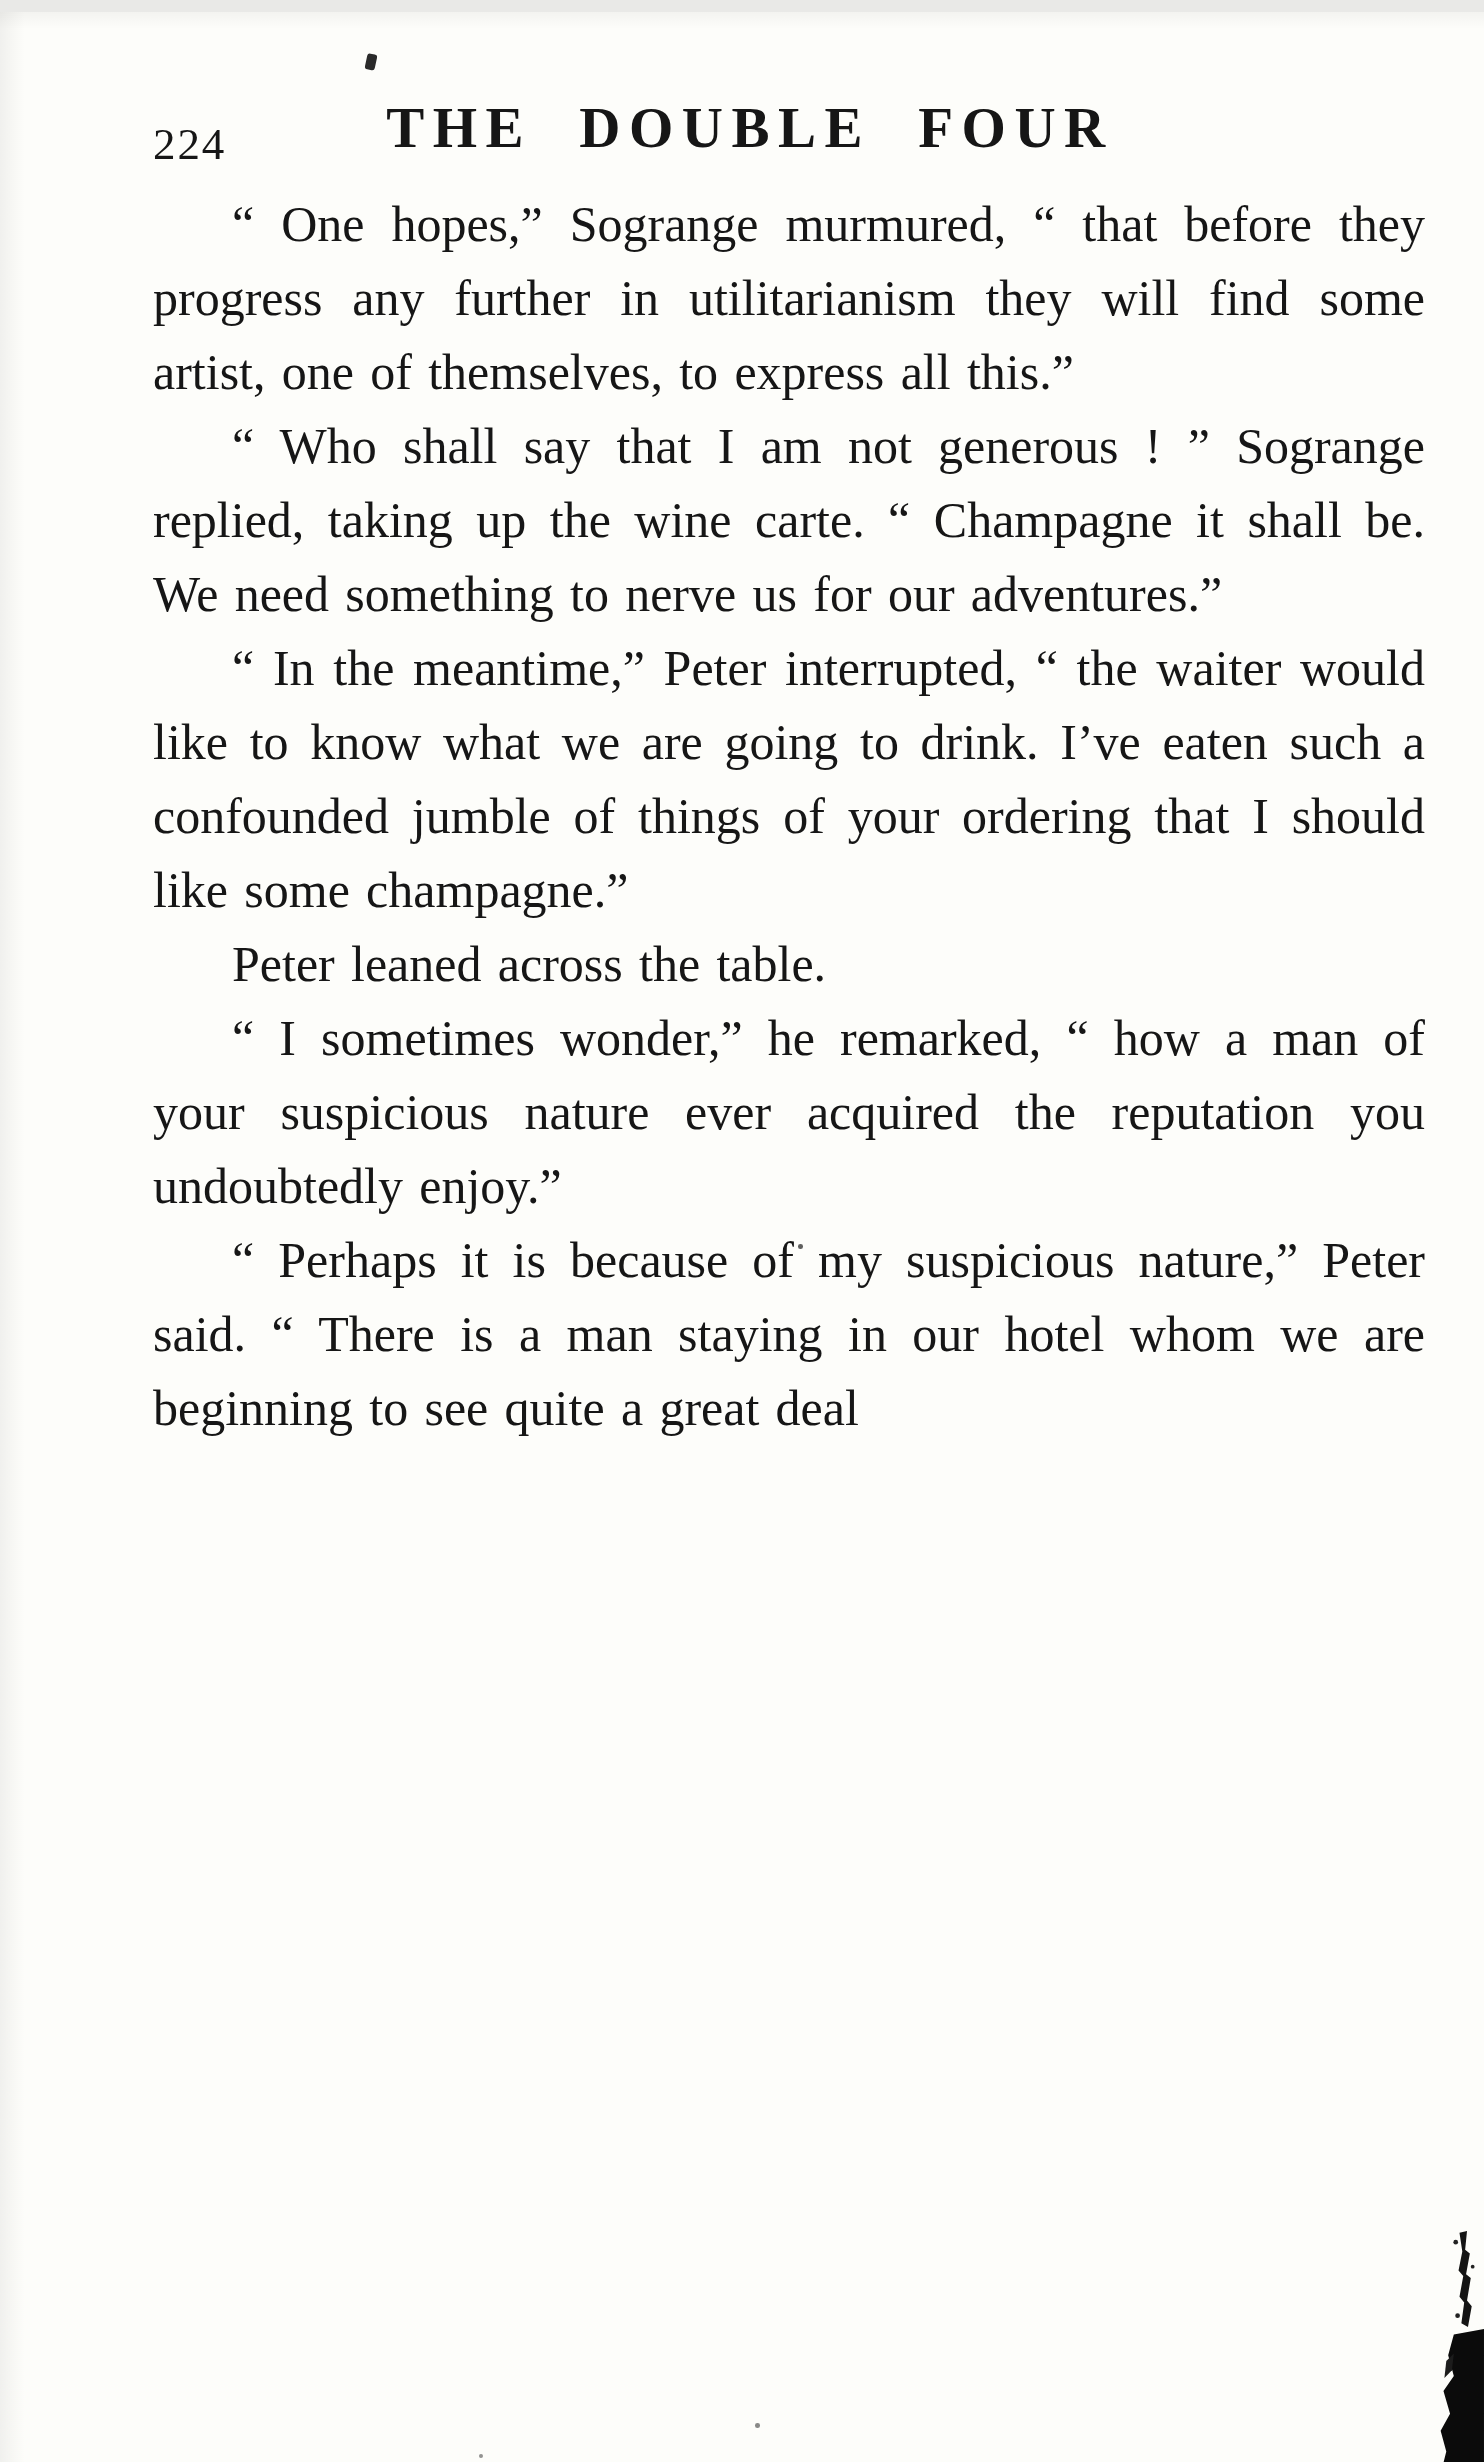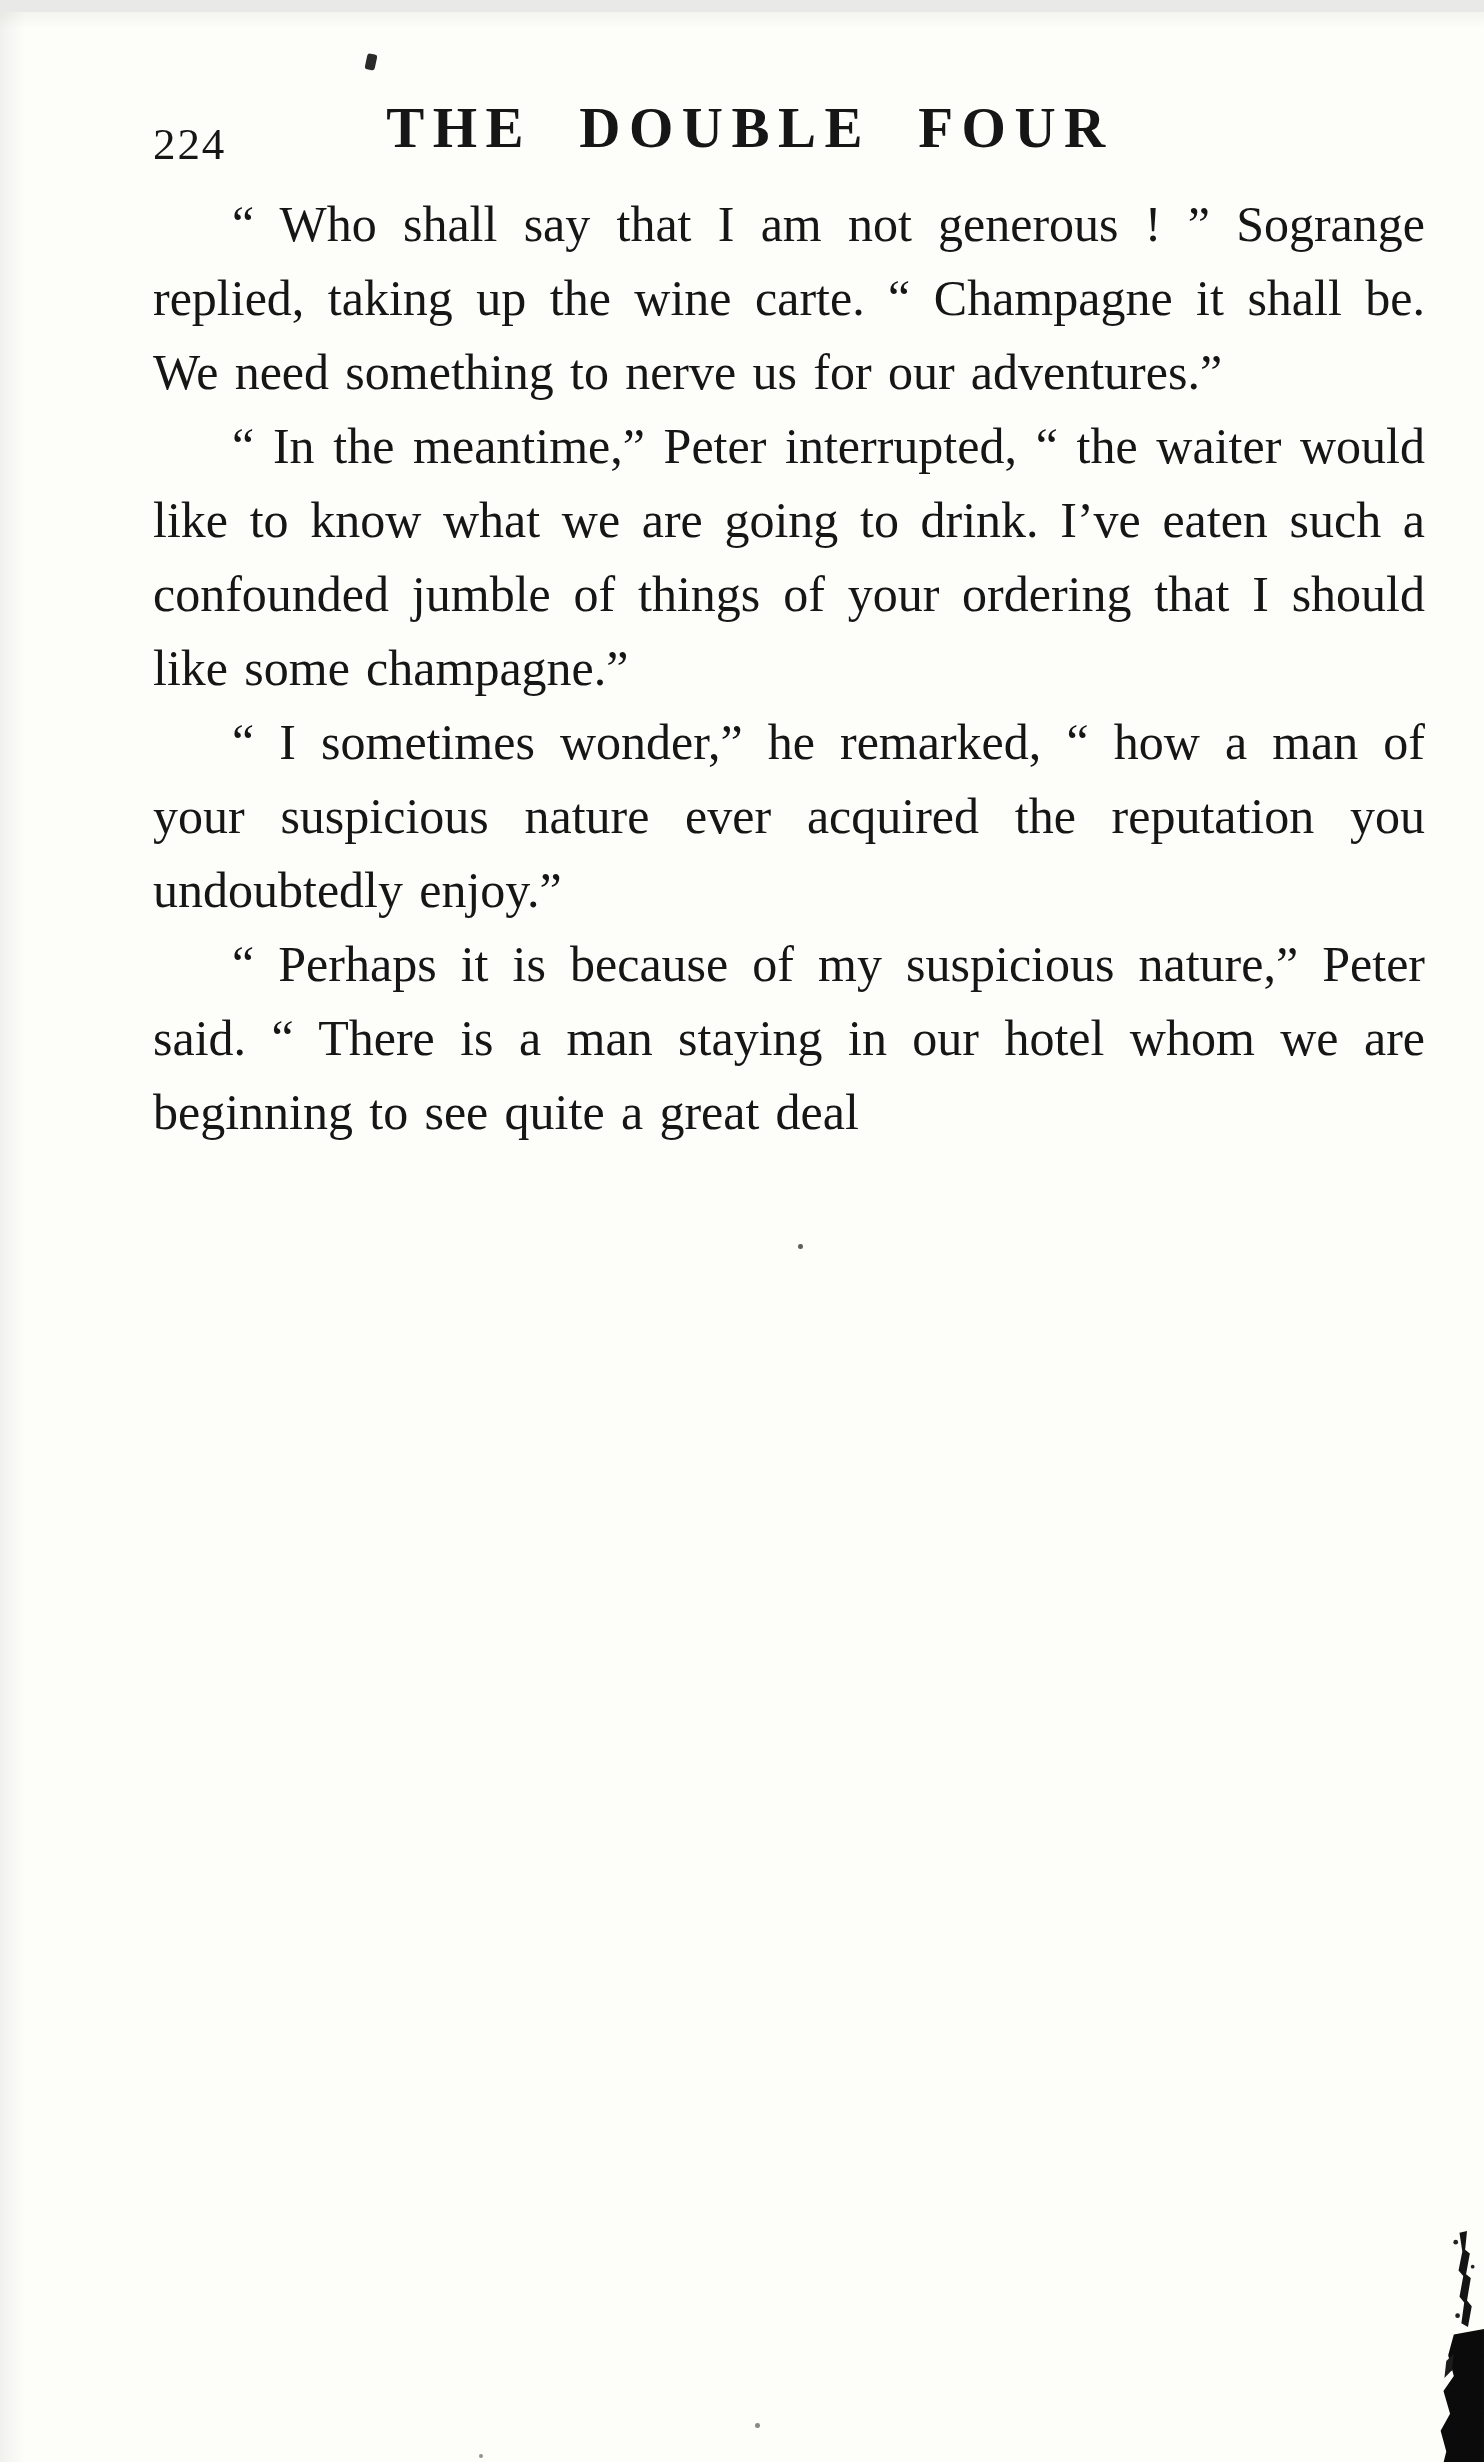--- a/index.html
+++ b/index.html
@@ -83,22 +83,24 @@
     <span class="pagenum">224</span>
     <span class="title">THE DOUBLE FOUR</span>
   </div>
 
   <div class="speck s1"></div>
   <div class="speck s2"></div>
   <div class="speck s3"></div>
   <div class="speck s4"></div>
 
   <div class="body">
+    <p class="indent">“ One hopes,” Sogrange murmured, “ that before they progress any further in utilitarianism they will find some artist, one of themselves, to express all this.”</p>
     <p class="indent">“ Who shall say that I am not generous ! ” Sogrange replied, taking up the wine carte.  “ Champagne it shall be.  We need something to nerve us for our adventures.”</p>
     <p class="indent">“ In the meantime,” Peter interrupted, “ the waiter would like to know what we are going to drink.  I’ve eaten such a confounded jumble of things of your ordering that I should like some champagne.”</p>
+    <p class="indent">Peter leaned across the table.</p>
     <p class="indent">“ I sometimes wonder,” he remarked, “ how a man of your suspicious nature ever acquired the reputation you undoubtedly enjoy.”</p>
     <p class="indent">“ Perhaps it is because of my suspicious nature,” Peter said.  “ There is a man staying in our hotel whom we are beginning to see quite a great deal</p>
   </div>
 
   <svg class="artifact" viewBox="0 0 70 260" xmlns="http://www.w3.org/2000/svg" aria-hidden="true">
     <path d="M44,4 L52,2 L50,22 L55,26 L51,48 L56,52 L52,76 L57,82 L53,104 L46,100 L49,78 L44,72 L48,50 L43,44 L47,24 Z" fill="#141414"></path>
     <circle cx="40" cy="14" r="2.5" fill="#222"></circle>
     <circle cx="58" cy="40" r="2" fill="#222"></circle>
     <circle cx="42" cy="92" r="2.5" fill="#222"></circle>
     <path d="M38,112 L70,106 L70,260 L24,260 L30,236 L24,214 L34,196 L27,172 L38,156 L32,134 Z" fill="#0b0b0b"></path>

